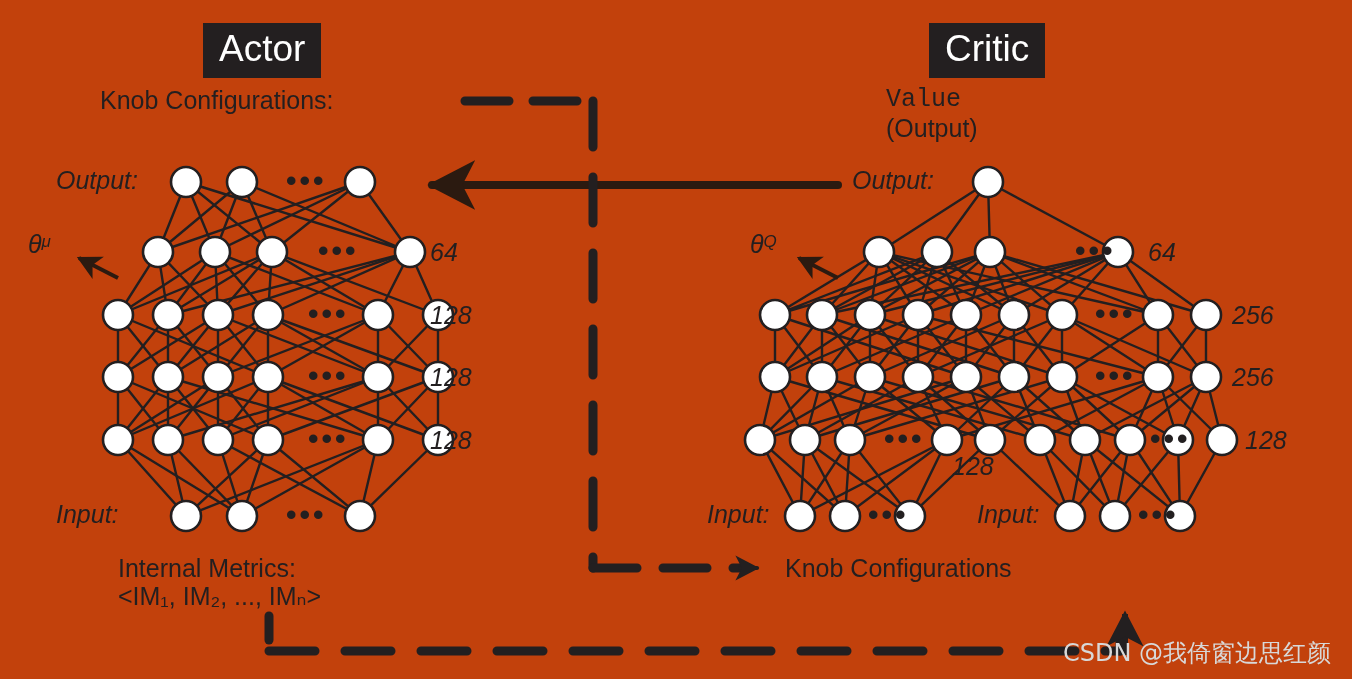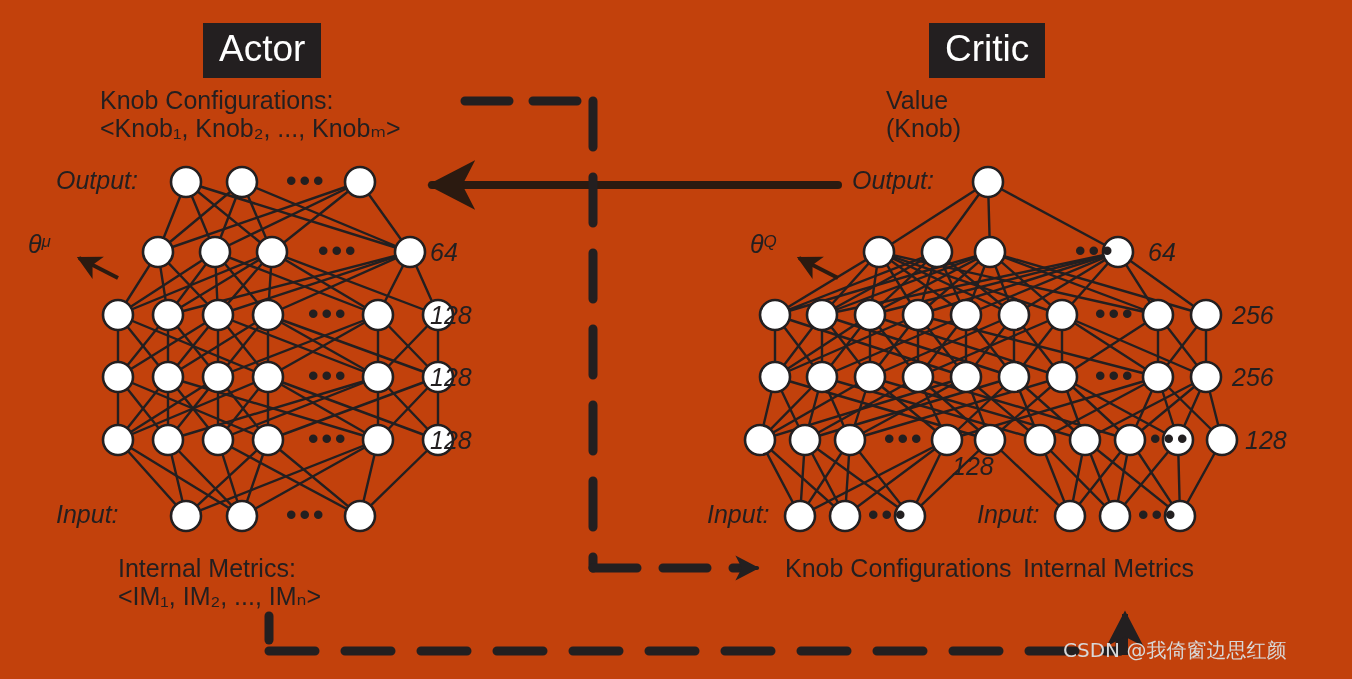--- a/index.html
+++ b/index.html
@@ -22,21 +22,21 @@
   .italtext{
     position:absolute;color:#231f20;white-space:nowrap;
     font-size:25px;font-style:italic;line-height:28px;
   }
   .supq{font-size:17px;vertical-align:6px;font-style:italic;}
   .dots{
     position:absolute;color:#231f20;font-size:30px;line-height:10px;
     letter-spacing:3px;font-weight:700;
   }
   .watermark{
-    position:absolute;color:#d8d8d8;font-size:20px;white-space:nowrap;
+    position:absolute;color:#d8d8d8;font-size:24px;white-space:nowrap;
     font-family:"DejaVu Sans",sans-serif;
   }
   .lossguide{
     position:absolute;color:#231f20;font-style:italic;font-size:27px;
     white-space:nowrap;
   }
 </style>
 </head>
 <body>
 
@@ -240,23 +240,20 @@
     </g>
     <g>
       <path d="M1125,655 L1125,614" stroke="#231f20" stroke-width="6" fill="none" marker-end="url(#blackhead)"></path>
     </g>
   </svg>
 
   <div class="hdr-badge" style="left:203px;top:23px;">Actor</div>
 
   <div class="plaintext" style="left:100px;top:85px;width:310px;">Knob Configurations:</div>
 
-  <div class="plaintext" style="left:100px;top:113px;width:310px;">
-    <span>&lt;Knob₁, Knob₂, ..., Knobₘ&gt;</span>
-  </div>
 
   <div class="italtext" style="left:56px;top:166px;">Output:</div>
 
   <div class="italtext" style="left:28px;top:228px;">
     <span>θ</span><span class="supq">μ</span>
   </div>
 
   <div class="italtext" style="left:56px;top:500px;">Input:</div>
 
   <div class="italtext" style="left:430px;top:238px;">64</div>
@@ -270,22 +267,22 @@
   <div class="dots" style="left:308px;top:371px;">•••</div>
   <div class="dots" style="left:308px;top:434px;">•••</div>
   <div class="dots" style="left:286px;top:510px;">•••</div>
 
   <div class="plaintext" style="left:118px;top:581px;width:300px;">&lt;IM₁, IM₂, ..., IMₙ&gt;</div>
   <div class="plaintext" style="left:118px;top:553px;width:300px;">Internal Metrics:</div>
 
 
   <div class="hdr-badge" style="left:929px;top:23px;">Critic</div>
 
-  <div class="plaintext" style="left:886px;top:85px;width:200px;">Value</div>
-  <div class="plaintext" style="left:886px;top:113px;width:200px;">(Knob)</div>
+  <div class="plaintext" style="left:886px;top:85px;width:200px;font-family:Liberation Mono, monospace;">Value</div>
+  <div class="plaintext" style="left:886px;top:113px;width:200px;">(Output)</div>
 
   <div class="italtext" style="left:852px;top:166px;">Output:</div>
 
   <div class="italtext" style="left:750px;top:228px;">
     <span>θ</span><span class="supq">Q</span>
   </div>
 
   <div class="italtext" style="left:707px;top:500px;">Input:</div>
   <div class="italtext" style="left:977px;top:500px;">Input:</div>
 
@@ -298,17 +295,16 @@
   <div class="dots" style="left:1075px;top:246px;">•••</div>
   <div class="dots" style="left:1095px;top:309px;">•••</div>
   <div class="dots" style="left:1095px;top:371px;">•••</div>
   <div class="dots" style="left:884px;top:434px;">•••</div>
   <div class="dots" style="left:1150px;top:434px;">•••</div>
   <div class="dots" style="left:868px;top:510px;">•••</div>
   <div class="dots" style="left:1138px;top:510px;">•••</div>
 
   <div class="plaintext" style="left:785px;top:553px;width:240px;">Knob Configurations</div>
 
-  <div class="plaintext" style="left:1023px;top:553px;width:210px;">Internal Metrics</div>
 
   <div class="watermark" style="left:1063px;top:637px;">CSDN @我倚窗边思红颜</div>
 
 </div>
 
 </body></html>

